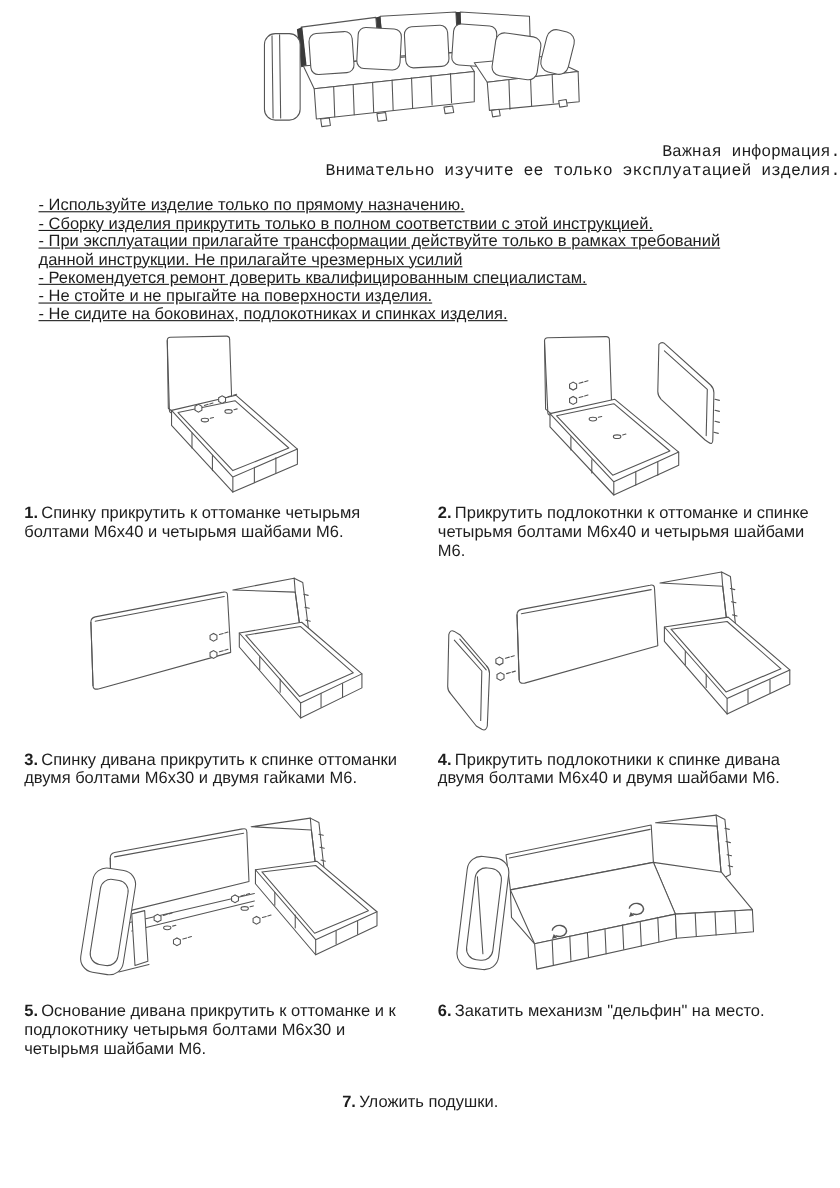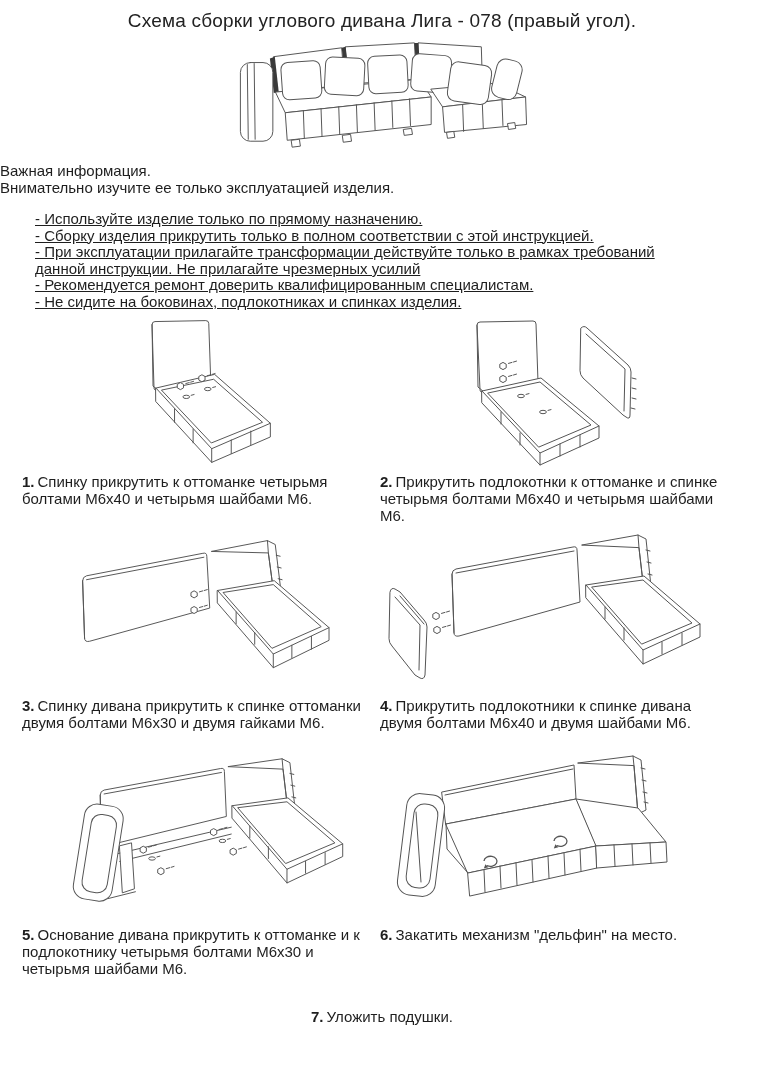--- a/index.html
+++ b/index.html
@@ -7,29 +7,29 @@
     width:764px;height:1080px;margin:0 auto;background:#fff;
     font-family:"Liberation Sans","DejaVu Sans",sans-serif;
     color:#1e1e1e;position:relative;overflow:hidden;
   }
   .doc-title{
     padding-top:10px;text-align:center;font-size:19px;letter-spacing:.2px;color:#222;
   }
   .hero{
     margin:4px auto 0;width:380px;height:118px;display:flex;align-items:center;justify-content:center;
   }
-  .info-heading{margin-top:8px;text-align:left;font-size:15px;line-height:17px;}
+  .info-heading{margin-top:8px;text-align:right;font-size:15px;line-height:17px;font-family:Liberation Mono, monospace;}
   .warnings{margin:15px 24px 0 35px;font-size:15px;line-height:16.5px;}
   .warnings .warning-line{white-space:nowrap;text-decoration:underline;}
   .steps-grid{
     margin-top:5px;
     display:grid;
     grid-template-columns:352px 1fr;
     grid-template-rows:152px 64px 160px 62px 167px 80px;
-    column-gap:6px;
+    column-gap:24px;
     padding:0 18px 0 22px;
   }
   .diagram-cell{display:flex;align-items:center;justify-content:center;}
   .caption{font-size:15px;line-height:17px;padding-top:6px;max-width:352px;}
   .caption .num{font-weight:bold;margin-right:3px;}
   .final-step{margin-top:8px;text-align:center;font-size:15px;}
   .final-step .num{font-weight:bold;margin-right:3px;}
   
   svg .fw{fill:#fff;stroke:#555;stroke-width:1;stroke-linejoin:round;stroke-linecap:round;}
   svg .ln{fill:none;stroke:#555;stroke-width:1;stroke-linejoin:round;stroke-linecap:round;}
@@ -50,21 +50,20 @@
     </g>
     <g id="rotarr">
       <path d="M-6,1 a6.5,5 0 1 1 3,4.5" fill="none" stroke="#555" stroke-width="1.3"></path>
       <path d="M-1.6,7.2 l-4.6,1.4 1.6,-4.4 z" fill="#555"></path>
     </g>
   </defs>
 </svg>
 
 <div class="page">
 
-  <div class="doc-title">Схема сборки углового дивана Лига - 078 (правый угол).</div>
 
   <div class="hero">
     <svg width="380" height="118" viewBox="0 0 380 120">
       <path class="fw" d="M80,21 L149,12 L152,50 L84,57 Z"></path>
       <path class="fw" d="M153,11 L223,7 L225,44 L155,49 Z"></path>
       <path class="fw" d="M227,7 L291,11 L292,45 L228,44 Z"></path>
       <path fill="#3a3a3a" d="M76,23 L81,21 L85,57 L80,58 Z"></path>
       <path fill="#3a3a3a" d="M149,12 L153,11 L155,27 L151,28 Z"></path>
       <path fill="#3a3a3a" d="M223,7 L227,7 L228,22 L224,22 Z"></path>
       <path class="fw" d="M82,57 L228,44 L240,62 L92,78 Z"></path>
@@ -89,20 +88,21 @@
     <div>Важная информация.</div>
     <div>Внимательно изучите ее только эксплуатацией изделия.</div>
   </div>
 
   <div class="warnings">
     <div class="warning-line">- Используйте изделие только по прямому назначению.</div>
     <div class="warning-line">- Сборку изделия прикрутить только в полном соответствии с этой инструкцией.</div>
     <div class="warning-line">- При эксплуатации прилагайте трансформации действуйте только в рамках требований</div>
     <div class="warning-line">данной инструкции. Не прилагайте чрезмерных усилий</div>
     <div class="warning-line">- Рекомендуется ремонт доверить квалифицированным специалистам.</div>
+    <div class="warning-line">- Не стойте и не прыгайте на поверхности изделия.</div>
     <div class="warning-line">- Не сидите на боковинах, подлокотниках и спинках изделия.</div>
   </div>
 
   <div class="steps-grid">
 
     <div class="diagram-cell">
       <svg width="360" height="150" viewBox="0 0 360 150">
         <path class="fw" d="M133,7 Q133,4 136,4 L188,3 Q191,3 191,6 L193,64 L139,74 Q135,75 135,72 Z"></path>
         <path class="ln" d="M133,7 L134,70 L139,74"></path>
         <path class="fw" d="M137,72 L197,58 L254,108 L254,122 L194,148 L137,86 Z"></path>

